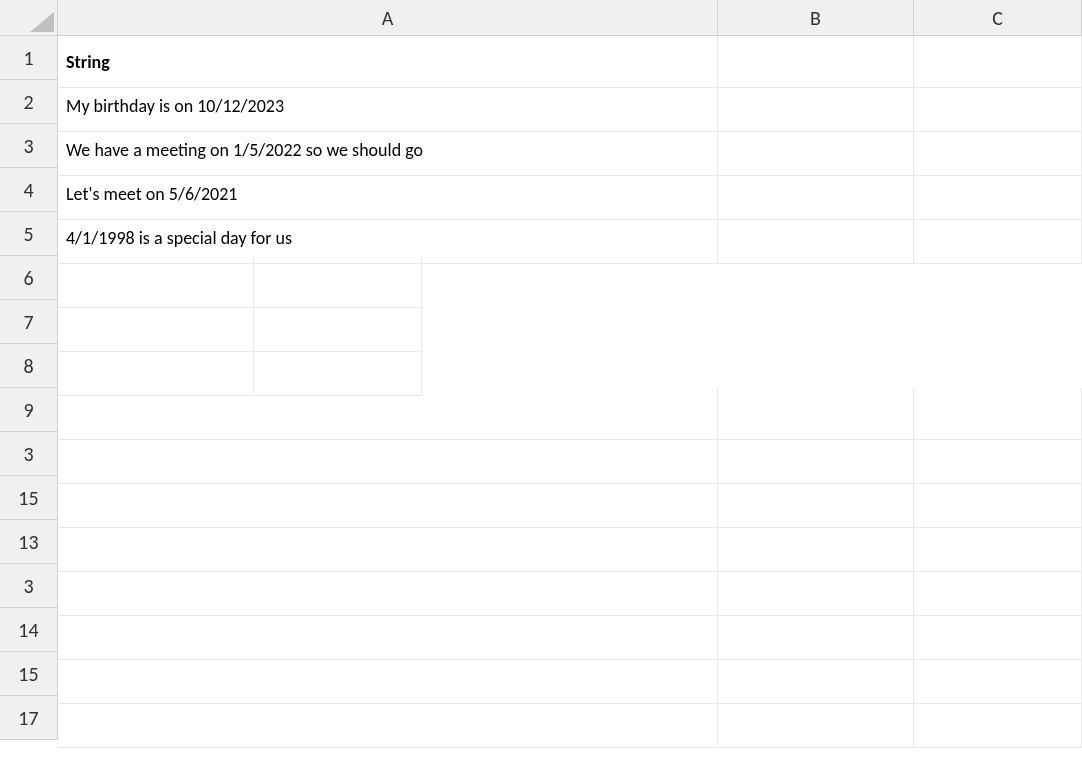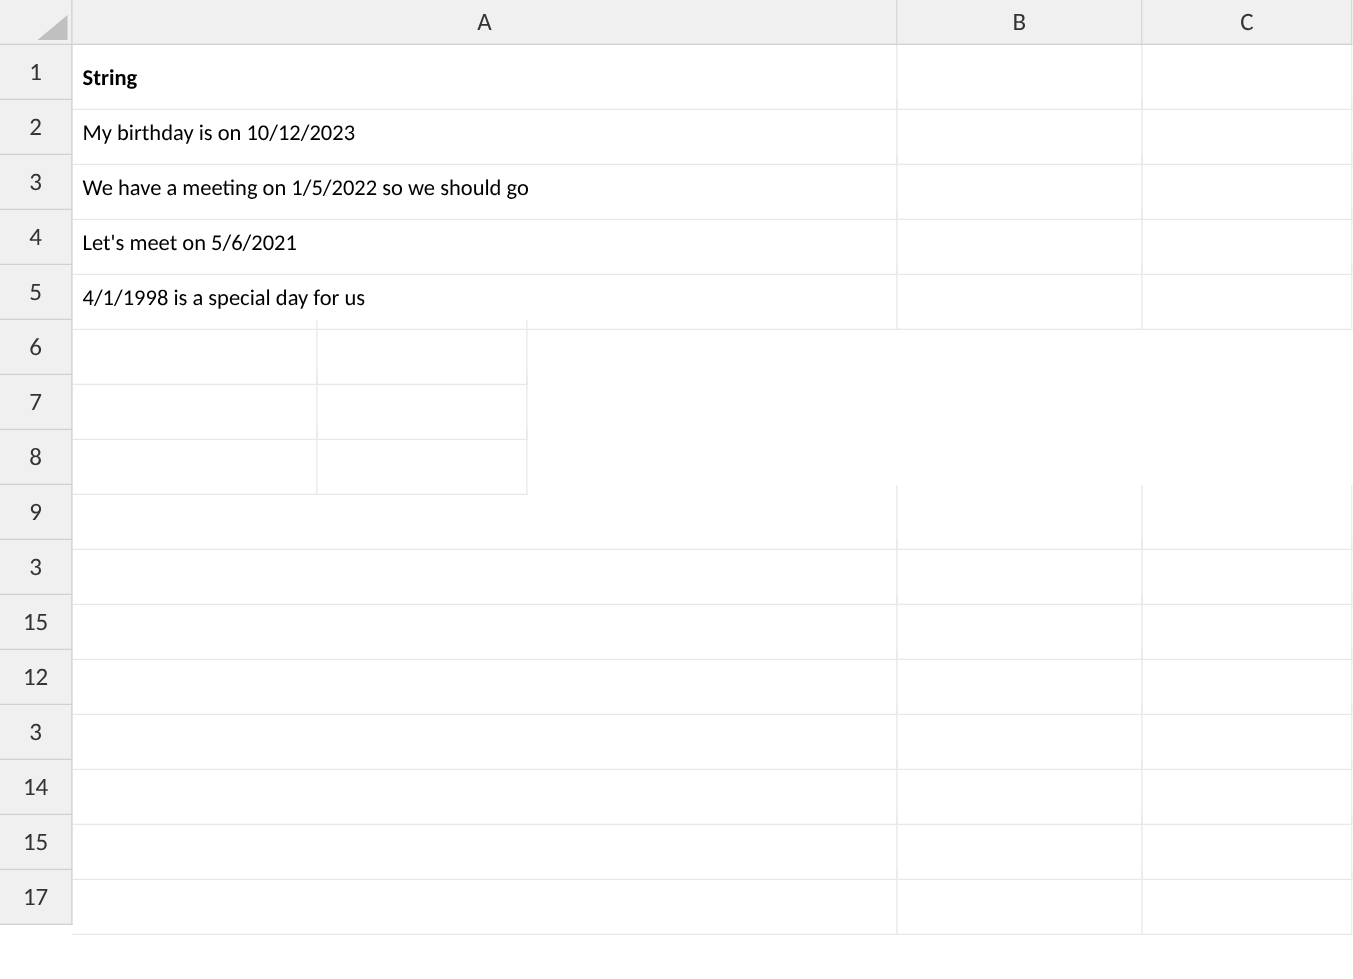--- a/index.html
+++ b/index.html
@@ -163,21 +163,21 @@
       <div class="cell col-b"></div>
       <div class="cell col-c"></div>
     </div>
     <div class="body-row">
       <div class="row-header">15</div>
       <div class="cell col-a"></div>
       <div class="cell col-b"></div>
       <div class="cell col-c"></div>
     </div>
     <div class="body-row">
-      <div class="row-header">12</div>
+      <div class="row-header">13</div>
       <div class="cell col-a"></div>
       <div class="cell col-b"></div>
       <div class="cell col-c"></div>
     </div>
     <div class="body-row">
       <div class="row-header">3</div>
       <div class="cell col-a"></div>
       <div class="cell col-b"></div>
       <div class="cell col-c"></div>
     </div>

